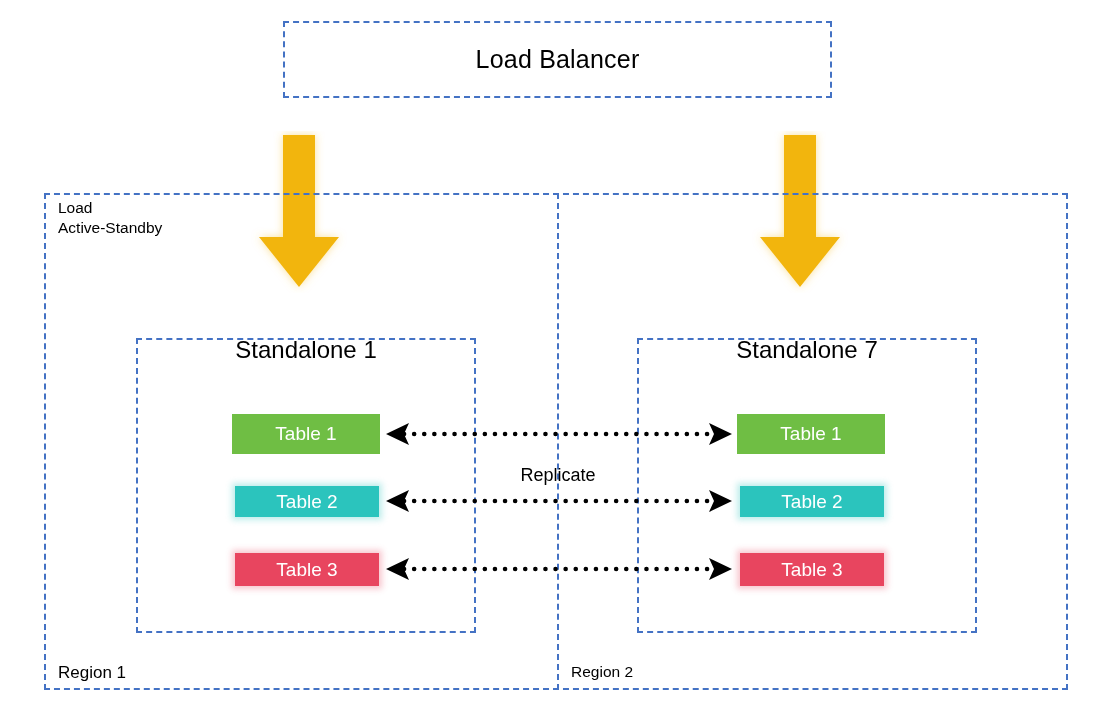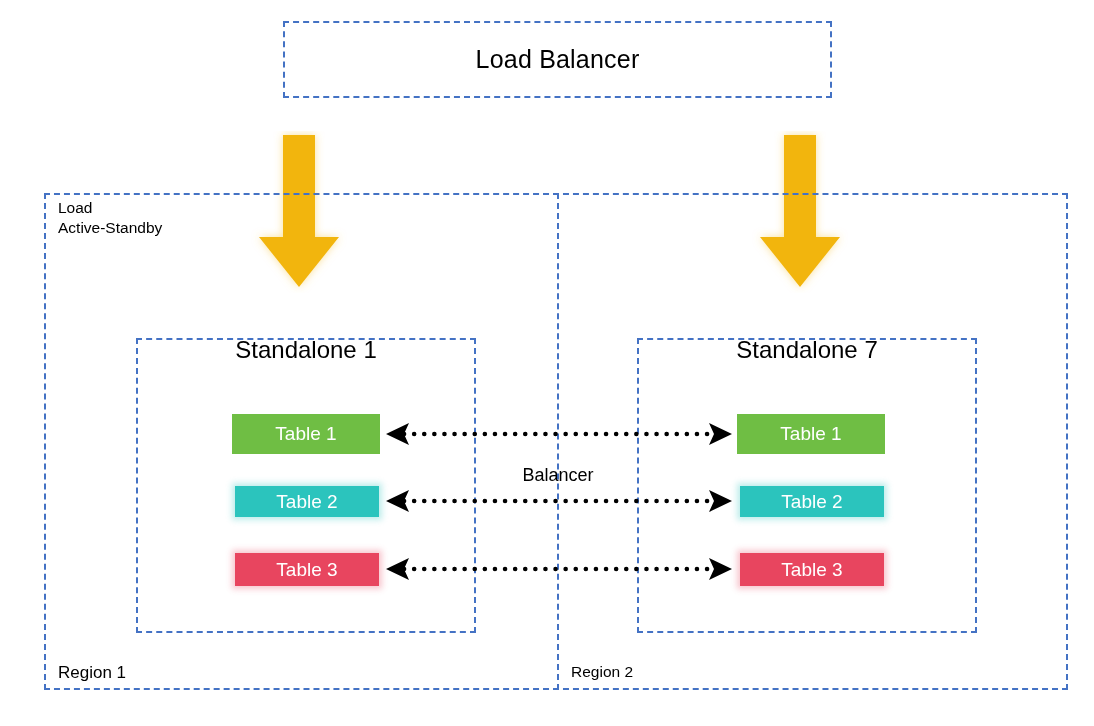--- a/index.html
+++ b/index.html
@@ -229,15 +229,15 @@
       <polygon points="386,434 409,423 404,434 409,445"></polygon>
       <polygon points="386,501 409,490 404,501 409,512"></polygon>
       <polygon points="386,569 409,558 404,569 409,580"></polygon>
 
       <polygon points="732,434 709,423 714,434 709,445"></polygon>
       <polygon points="732,501 709,490 714,501 709,512"></polygon>
       <polygon points="732,569 709,558 714,569 709,580"></polygon>
     </g>
   </svg>
 
-  <div id="replicate-label">Balancer</div>
+  <div id="replicate-label">Replicate</div>
 
 </div>
 
 </body></html>

